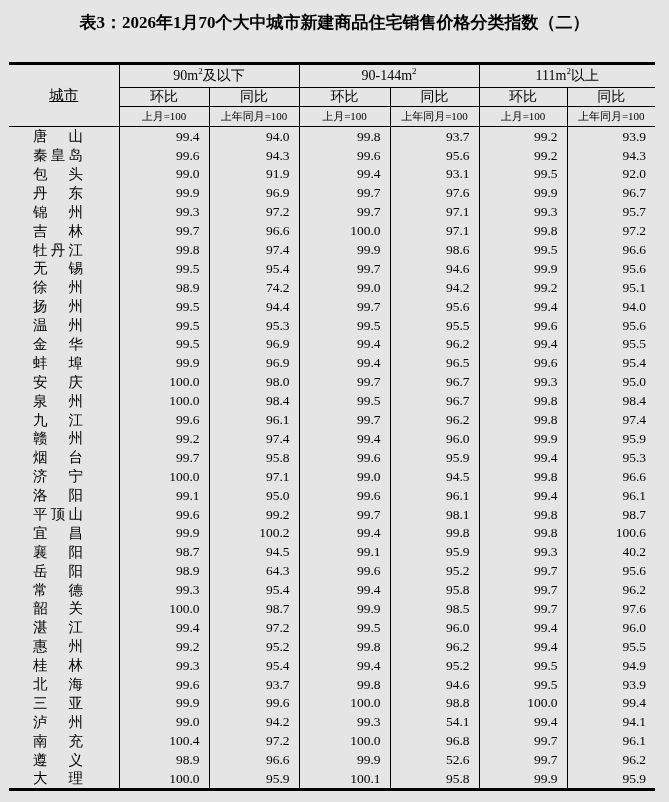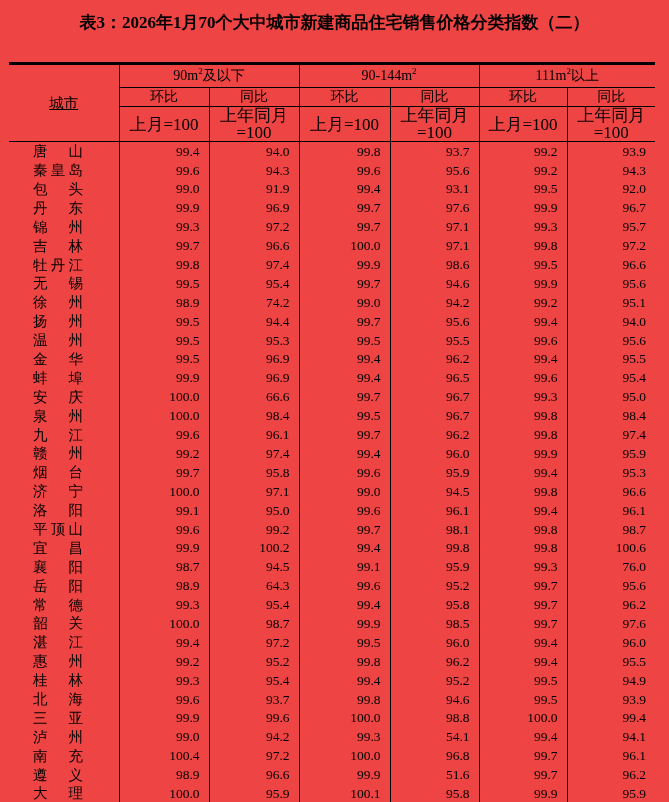--- a/index.html
+++ b/index.html
@@ -6,21 +6,21 @@
     margin: 0;
     padding: 0;
     background: #ffffff;
     color: #000000;
     font-family: "Liberation Serif", "DejaVu Serif", serif;
   }
   .page {
     position: relative;
     width: 669px;
     height: 802px;
-    background: #ef4444;
+    background: #e5e5e5;
     overflow: hidden;
   }
   .title {
     box-sizing: border-box;
     height: 62px;
     padding-top: 11px;
     text-align: center;
     font-weight: bold;
     font-size: 17px;
     letter-spacing: 0px;
@@ -49,21 +49,21 @@
     padding: 0;
     text-align: center;
     vertical-align: middle;
     font-size: 14px;
     line-height: 1;
   }
   thead tr th:first-child { border-left: none; }
   thead tr th:last-child { border-right: none; }
   thead tr.r-group th { height: 22px; }
   thead tr.r-sub th { height: 18px; margin-left: 16px; }
-  thead tr.r-base th { height: 19px; font-size: 17px; text-align: center; }
+  thead tr.r-base th { height: 19px; font-size: 11px; text-align: center; }
   th.city-head { font-size: 14.5px; text-decoration: underline; }
   sup.sq {
     font-size: 9px;
     vertical-align: super;
     line-height: 0;
   }
 
   tbody td {
     border: none;
     border-right: 1px solid #000;
@@ -314,21 +314,21 @@
       <td class="num">95.4</td>
     </tr>
         <tr>
       <td class="city">
             <span class="cityname">
               <span>安</span>
               <span>庆</span>
             </span>
           </td>
       <td class="num">100.0</td>
-      <td class="num">66.6</td>
+      <td class="num">98.0</td>
       <td class="num">99.7</td>
       <td class="num">96.7</td>
       <td class="num">99.3</td>
       <td class="num">95.0</td>
     </tr>
         <tr>
       <td class="city">
             <span class="cityname">
               <span>泉</span>
               <span>州</span>
@@ -445,21 +445,21 @@
             <span class="cityname">
               <span>襄</span>
               <span>阳</span>
             </span>
           </td>
       <td class="num">98.7</td>
       <td class="num">94.5</td>
       <td class="num">99.1</td>
       <td class="num">95.9</td>
       <td class="num">99.3</td>
-      <td class="num">76.0</td>
+      <td class="num">40.2</td>
     </tr>
         <tr>
       <td class="city">
             <span class="cityname">
               <span>岳</span>
               <span>阳</span>
             </span>
           </td>
       <td class="num">98.9</td>
       <td class="num">64.3</td>
@@ -597,21 +597,21 @@
         <tr>
       <td class="city">
             <span class="cityname">
               <span>遵</span>
               <span>义</span>
             </span>
           </td>
       <td class="num">98.9</td>
       <td class="num">96.6</td>
       <td class="num">99.9</td>
-      <td class="num">51.6</td>
+      <td class="num">52.6</td>
       <td class="num">99.7</td>
       <td class="num">96.2</td>
     </tr>
         <tr>
       <td class="city">
             <span class="cityname">
               <span>大</span>
               <span>理</span>
             </span>
           </td>

